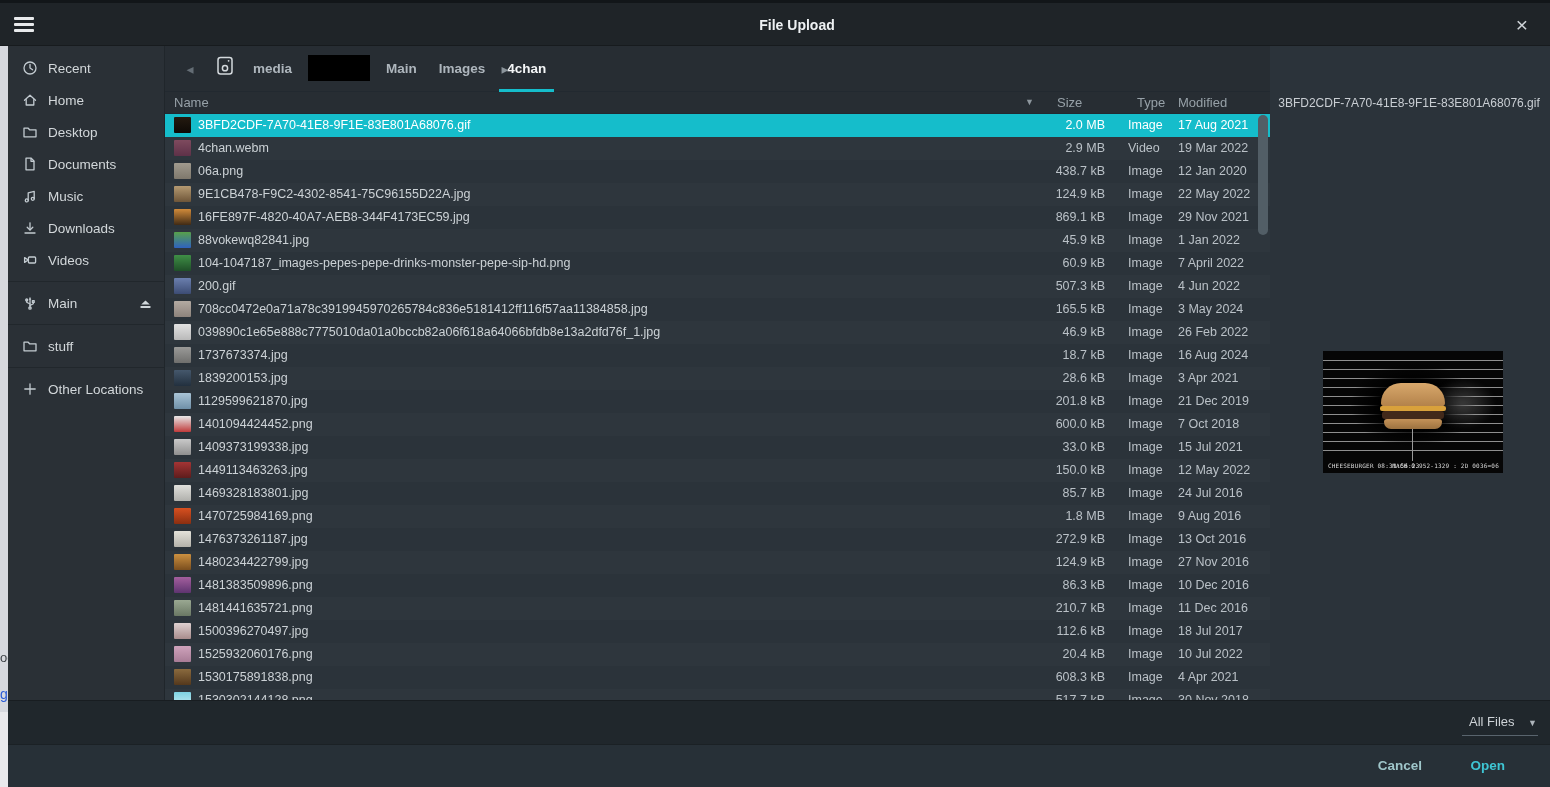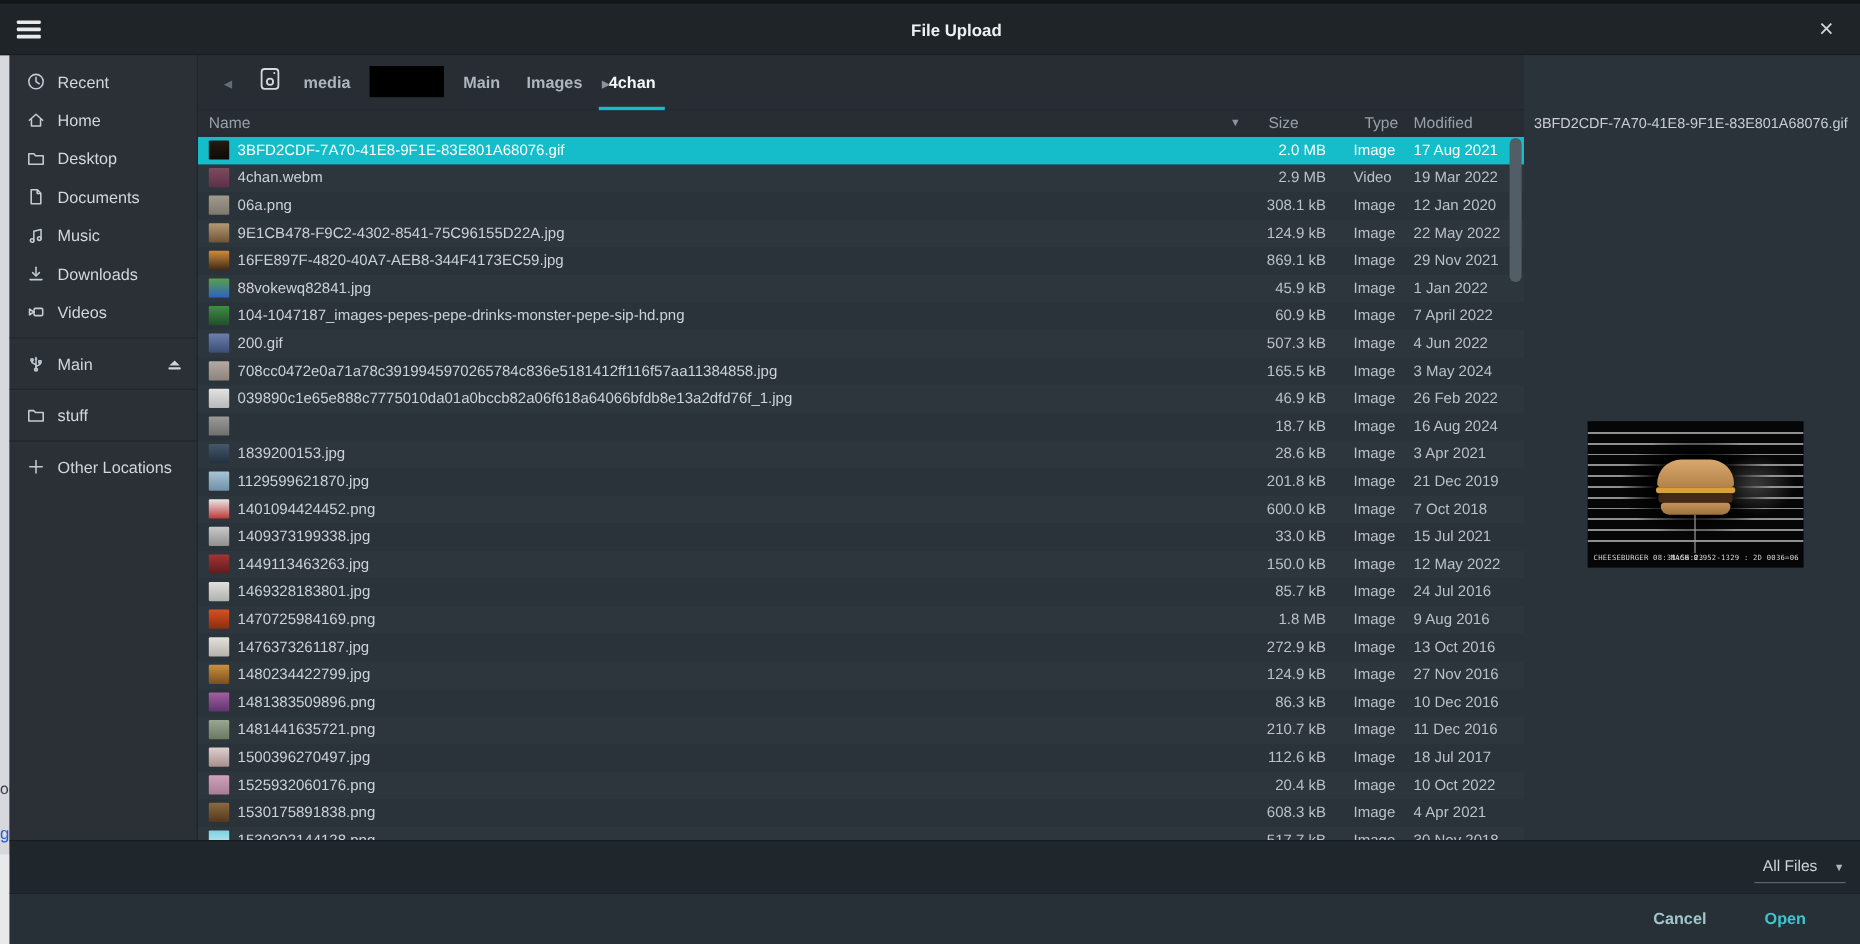--- a/index.html
+++ b/index.html
@@ -276,21 +276,21 @@
       <div class="row">
         <span class="thumb" style="background: linear-gradient(rgb(126, 74, 94), rgb(94, 49, 72));"></span>
         <span class="fname">4chan.webm</span>
         <span class="fsize">2.9 MB</span>
         <span class="ftype">Video</span>
         <span class="fmod">19 Mar 2022</span>
       </div>
       <div class="row">
         <span class="thumb" style="background: linear-gradient(rgb(160, 154, 142), rgb(126, 120, 108));"></span>
         <span class="fname">06a.png</span>
-        <span class="fsize">308.1 kB</span>
+        <span class="fsize">438.7 kB</span>
         <span class="ftype">Image</span>
         <span class="fmod">12 Jan 2020</span>
       </div>
       <div class="row">
         <span class="thumb" style="background: linear-gradient(rgb(180, 154, 114), rgb(110, 85, 56));"></span>
         <span class="fname">9E1CB478-F9C2-4302-8541-75C96155D22A.jpg</span>
         <span class="fsize">124.9 kB</span>
         <span class="ftype">Image</span>
         <span class="fmod">22 May 2022</span>
       </div>
@@ -331,20 +331,21 @@
       </div>
       <div class="row">
         <span class="thumb" style="background: linear-gradient(rgb(226, 226, 226), rgb(185, 185, 185));"></span>
         <span class="fname">039890c1e65e888c7775010da01a0bccb82a06f618a64066bfdb8e13a2dfd76f_1.jpg</span>
         <span class="fsize">46.9 kB</span>
         <span class="ftype">Image</span>
         <span class="fmod">26 Feb 2022</span>
       </div>
       <div class="row">
         <span class="thumb" style="background: linear-gradient(rgb(154, 154, 152), rgb(111, 111, 109));"></span>
+        <span class="fname">1737673374.jpg</span>
         <span class="fsize">18.7 kB</span>
         <span class="ftype">Image</span>
         <span class="fmod">16 Aug 2024</span>
       </div>
       <div class="row">
         <span class="thumb" style="background: linear-gradient(rgb(69, 88, 108), rgb(34, 48, 62));"></span>
         <span class="fname">1839200153.jpg</span>
         <span class="fsize">28.6 kB</span>
         <span class="ftype">Image</span>
         <span class="fmod">3 Apr 2021</span>
@@ -424,21 +425,21 @@
         <span class="fname">1500396270497.jpg</span>
         <span class="fsize">112.6 kB</span>
         <span class="ftype">Image</span>
         <span class="fmod">18 Jul 2017</span>
       </div>
       <div class="row">
         <span class="thumb" style="background: linear-gradient(rgb(207, 163, 188), rgb(168, 124, 150));"></span>
         <span class="fname">1525932060176.png</span>
         <span class="fsize">20.4 kB</span>
         <span class="ftype">Image</span>
-        <span class="fmod">10 Oct 2022</span>
+        <span class="fmod">10 Jul 2022</span>
       </div>
       <div class="row">
         <span class="thumb" style="background: linear-gradient(rgb(138, 106, 62), rgb(84, 56, 28));"></span>
         <span class="fname">1530175891838.png</span>
         <span class="fsize">608.3 kB</span>
         <span class="ftype">Image</span>
         <span class="fmod">4 Apr 2021</span>
       </div>
       <div class="row">
         <span class="thumb" style="background: linear-gradient(rgb(126, 210, 226), rgb(207, 238, 244));"></span>

